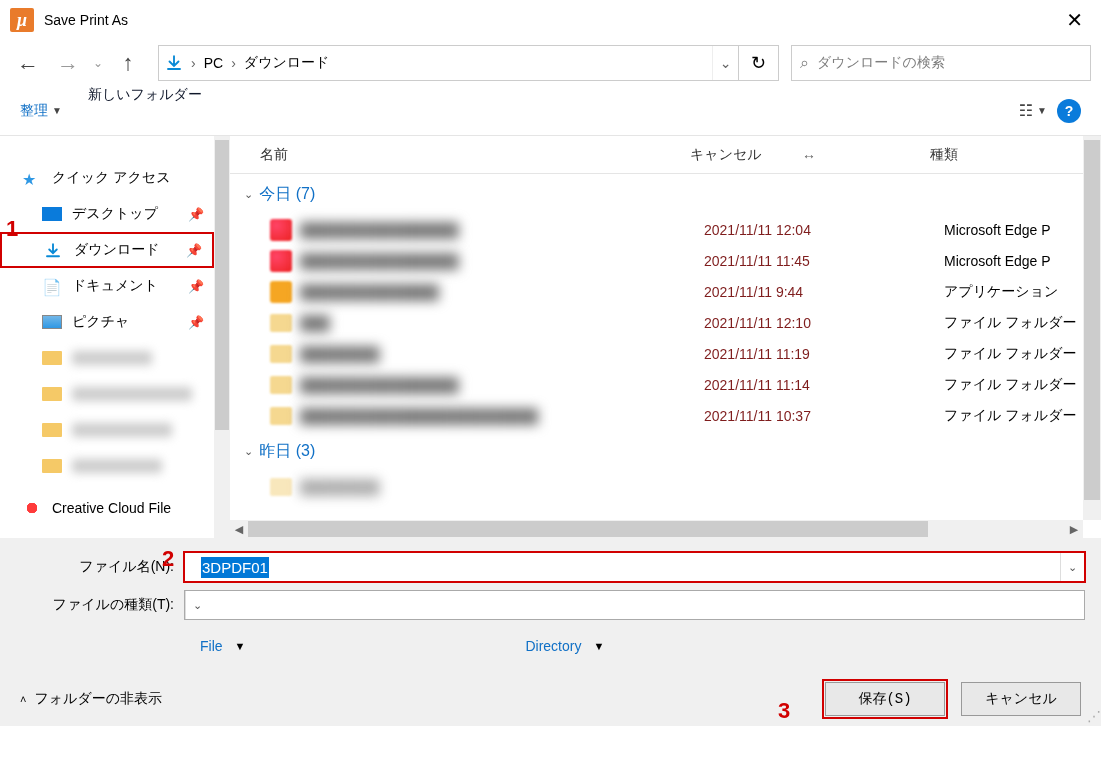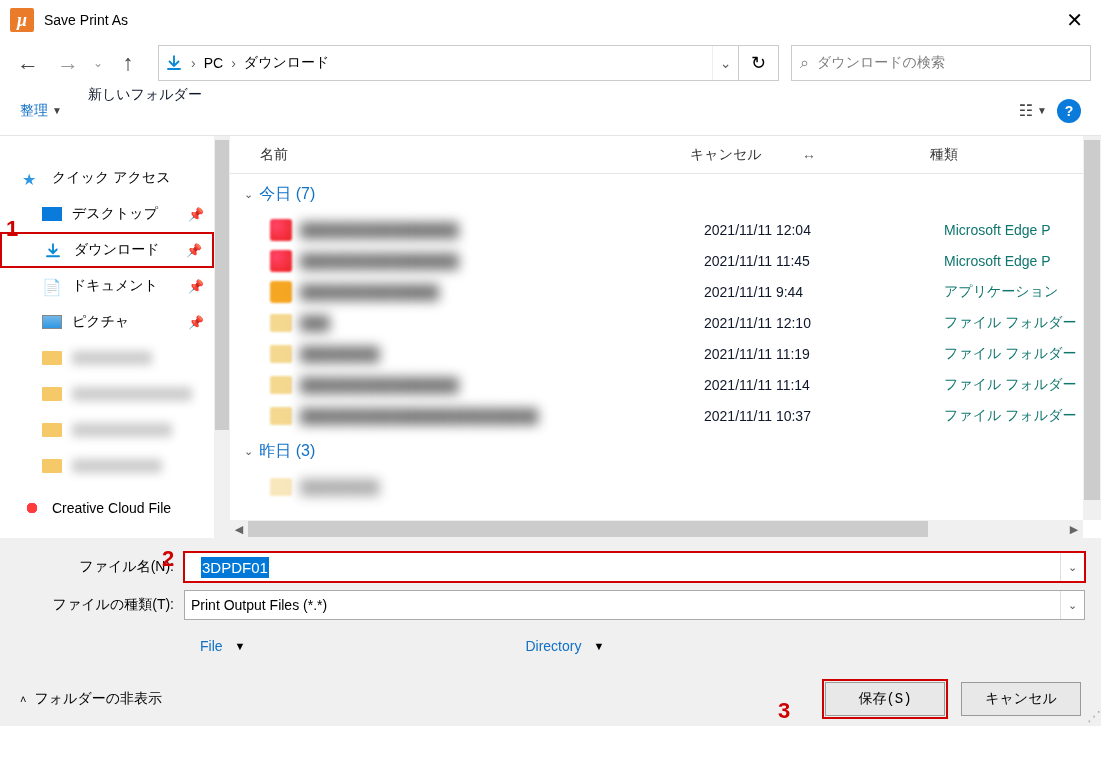--- a/index.html
+++ b/index.html
@@ -66,22 +66,22 @@
 .fl-header .resize-hint { position: absolute; left: 572px; top: 10px; font-size: 14px; color: #666; }
 .fl-body { flex: 1; overflow: hidden; padding-left: 14px; }
 .group-hdr { height: 40px; display: flex; align-items: center; color: #1070c6; font-size: 16px; gap: 6px; }
 .group-hdr .caret { font-size: 11px; color: #5a5a5a; }
 .fl-row { height: 31px; display: flex; align-items: center; padding-left: 26px; }
 .fl-row .icon { width: 22px; height: 22px; margin-right: 8px; display:inline-block; }
 .fl-row .icon.edge { background: radial-gradient(circle at 30% 30%, #f46, #e22); border-radius: 3px; filter: blur(1px);}
 .fl-row .icon.app { background: #f5a623; border-radius: 3px; filter: blur(1px);}
 .fl-row .icon.folder { background: #f5d890; border-radius: 2px; filter: blur(1px); height:18px; }
 .fl-row .fname { flex: 0 0 404px; }
-.fl-row .fdate { flex: 0 0 240px; color: #0f172a; }
-.fl-row .ftype { color: #0f766e; }
+.fl-row .fdate { flex: 0 0 240px; color: #7f1d1d; }
+.fl-row .ftype { color: #000000; }
 .fl-row .blurred-name { filter: blur(6px); color: #777; }
 .fl-scroll-v { position: absolute; right: 0; top: 0; bottom: 18px; width: 18px; background: #f0f0f0; }
 .fl-scroll-v .thumb { position: absolute; top: 4px; left:1px; right:1px; bottom: 20px; background:#ccc;}
 .fl-scroll-h { position: absolute; left: 0; right: 18px; bottom: 0; height: 18px; background: #f0f0f0; display:flex; align-items:center;}
 .fl-scroll-h .arrow-l, .fl-scroll-h .arrow-r { width: 18px; text-align:center; color:#666; font-size:11px;}
 .fl-scroll-h .track { flex:1; height:100%; position:relative;}
 .fl-scroll-h .thumb { position:absolute; left:0; top:1px; bottom:1px; width: 680px; background:#ccc;}
 
 
 .annot { position: absolute; color: #d10000; font-weight: bold; font-size: 22px; font-family: Arial; z-index: 10; }
@@ -302,21 +302,20 @@
     <div class="lbl">ファイル名(N):</div>
     <div class="field-wrap hl">
       <span class="sel-text" style="margin-left:16px;">3DPDF01</span>
       <span style="flex:1;"></span>
       <span class="drop">⌄</span>
     </div>
   </div>
   <div class="form-row">
     <div class="lbl">ファイルの種類(T):</div>
     <div class="field-wrap type-field">
-      <span class="txt">Print Output Files (*.*)</span>
       <span class="drop">⌄</span>
     </div>
   </div>
   <div class="dropdown-row">
     <div class="dd">
         <span>File</span>
         <span class="caret">▼</span>
       </div>
     <div class="dd">
         <span>Directory</span>

